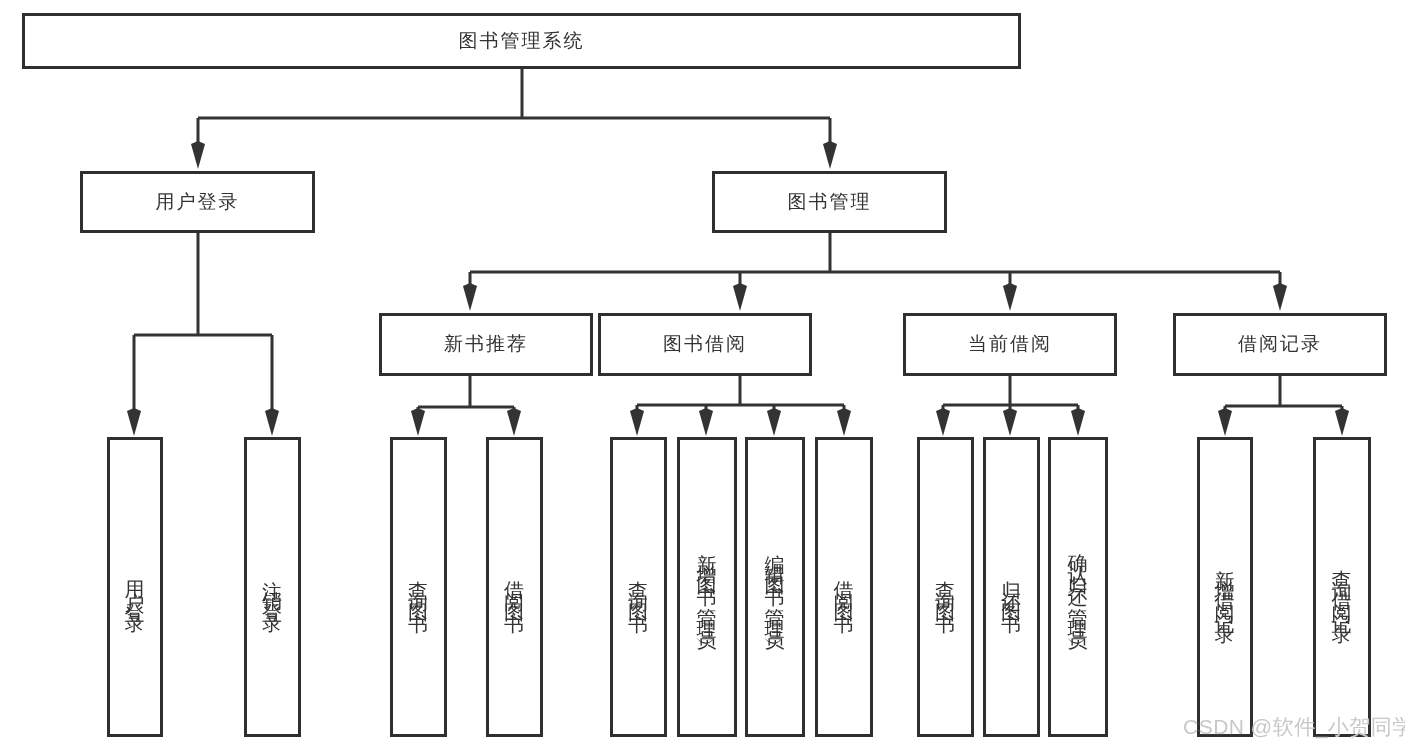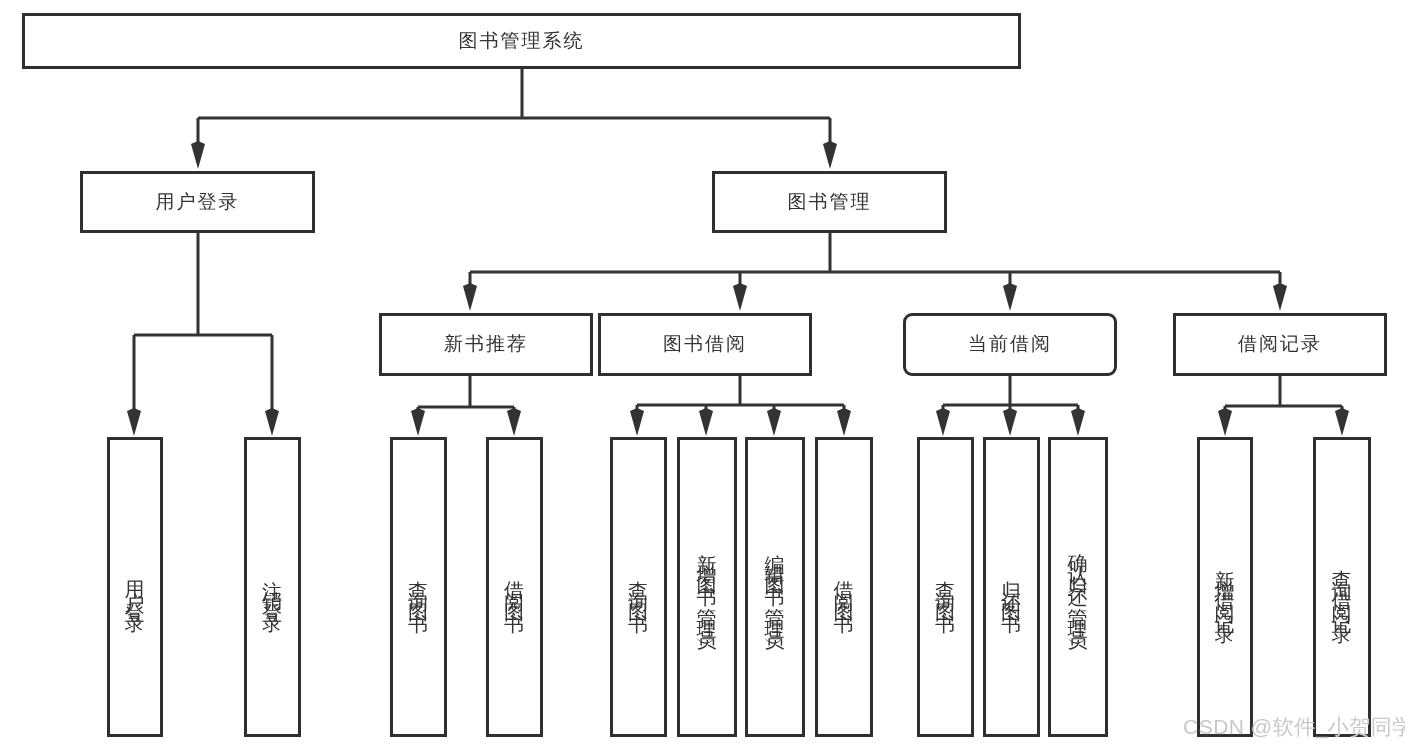--- a/index.html
+++ b/index.html
@@ -97,21 +97,21 @@
     </g>
   </svg>
 
   <div class="box h root-box" style="left:22px;top:13px;width:999px;height:56px;">图书管理系统</div>
 
   <div class="box h" style="left:80px;top:171px;width:235px;height:62px;">用户登录</div>
   <div class="box h" style="left:712px;top:171px;width:235px;height:62px;">图书管理</div>
 
   <div class="box h" style="left:363px;top:313px;width:214px;height:63px;margin-left:16px;">新书推荐</div>
   <div class="box h" style="left:598px;top:313px;width:214px;height:63px;">图书借阅</div>
-  <div class="box h" style="left:903px;top:313px;width:214px;height:63px;border-radius:9px;">当前借阅</div>
+  <div class="box h" style="left:903px;top:313px;width:214px;height:63px;">当前借阅</div>
   <div class="box h" style="left:1173px;top:313px;width:214px;height:63px;">借阅记录</div>
 
   <div class="box v" style="left:107px;top:437px;width:56px;height:300px;">用户登录</div>
   <div class="box v" style="left:244px;top:437px;width:57px;height:300px;">注销登录</div>
 
   <div class="box v" style="left:390px;top:437px;width:57px;height:300px;">查询图书</div>
   <div class="box v" style="left:486px;top:437px;width:57px;height:300px;">借阅图书</div>
 
   <div class="box v" style="left:610px;top:437px;width:57px;height:300px;">查询图书</div>
   <div class="box v" style="left:677px;top:437px;width:60px;height:300px;">新增图书（管理员）</div>

